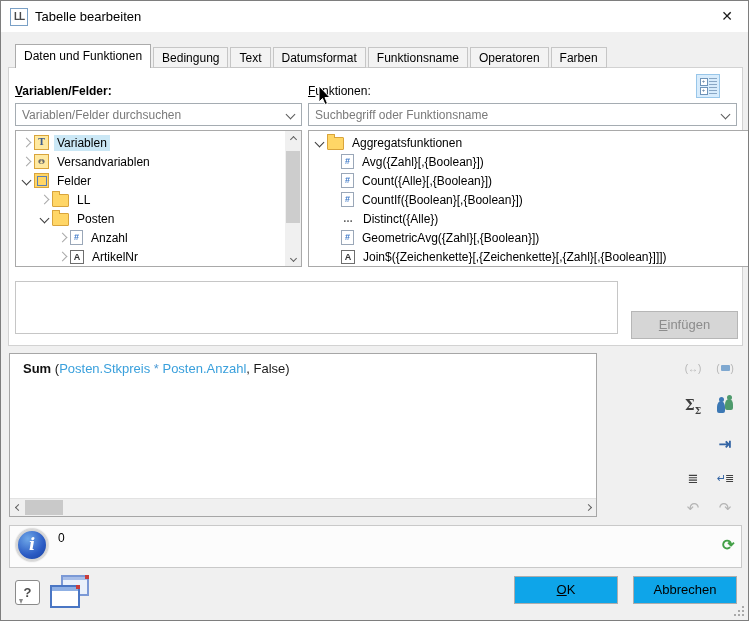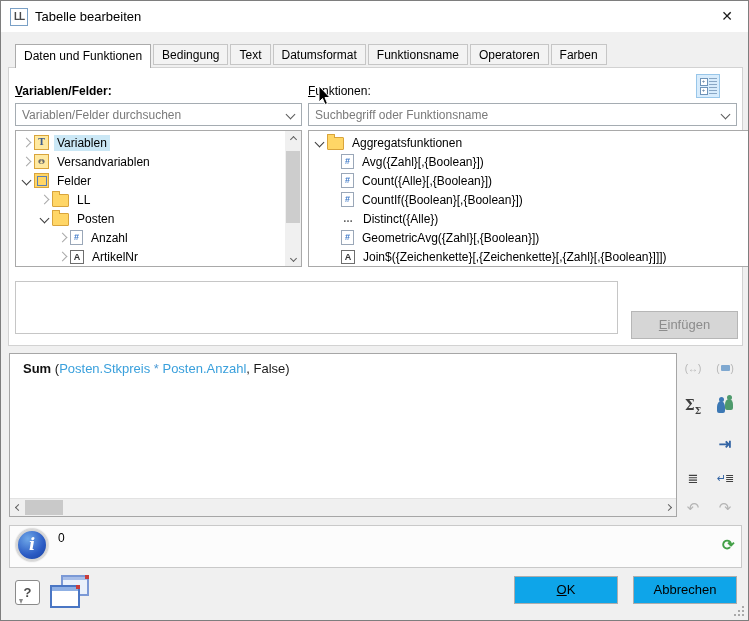--- a/index.html
+++ b/index.html
@@ -10,21 +10,21 @@
   .titlebar{position:absolute;left:0;top:0;right:0;height:31px;background:#FFFFFF;}
   .ll-ico{position:absolute;left:9px;top:7px;width:16px;height:16px;border:1px solid #7AA0C6;
           background:#fff;color:#4A4A4A;font-weight:bold;font-size:10px;line-height:16px;
           text-align:center;letter-spacing:-1px;}
   .wtitle{position:absolute;left:34px;top:8px;font-size:13px;color:#000;}
   .closeX{position:absolute;right:8px;top:4px;width:26px;height:23px;text-align:center;
           line-height:23px;font-size:14px;color:#1A1A1A;cursor:default;}
   
   .page{position:absolute;left:7px;top:66px;width:735px;height:279px;background:#fff;
         border:1px solid #D2D2D2;box-sizing:border-box;}
-  .tabs{position:absolute;left:14px;top:43px;height:24px;display:flex;align-items:flex-start;z-index:5;}
+  .tabs{position:absolute;left:14px;top:43px;height:24px;display:flex;align-items:flex-end;z-index:5;}
   .tab{height:21px;line-height:20px;padding:0 8px;background:#F3F3F3;border:1px solid #C6C6C6;
        margin-right:2px;box-sizing:border-box;white-space:nowrap;}
   .tab.active{height:24px;line-height:22px;background:#fff;border-color:#ABABAB;border-bottom:none;}
   
   .plabel{position:absolute;top:83px;font-size:12px;}
   .u{text-decoration:underline;}
   
   .combo{position:absolute;top:102px;height:23px;background:#fff;border:1px solid #A5ACB2;box-sizing:border-box;}
   .combo input{position:absolute;left:0;top:0;width:calc(100% - 22px);height:100%;border:none;outline:none;
                padding:0 6px;font:12px "Liberation Sans",sans-serif;color:#a16207;background:transparent;}
@@ -68,21 +68,21 @@
   .sa{position:absolute;left:0;width:16px;height:16px;display:flex;align-items:center;justify-content:center;}
   .sa .chev{width:4px;height:4px;border-color:#606060;}
   .sa.top{top:0;} .sa.bot{bottom:0;}
   .thumb{position:absolute;left:1px;width:14px;background:#CDCDCD;}
   
   .desc{position:absolute;left:14px;top:280px;width:603px;height:53px;background:#fff;border:1px solid #C6C6C6;box-sizing:border-box;}
   .btn{position:absolute;background:#0ea5e9;border:1px solid #ADADAD;text-align:center;font-size:13px;box-sizing:border-box;}
   .btn-insert{left:630px;top:310px;width:107px;height:28px;line-height:26px;background:#D6D6D6;
               border-color:#B6B6B6;color:#8C8C8C;}
   
-  .fbox{position:absolute;left:8px;top:352px;width:668px;height:164px;background:#fff;border:1px solid #A6A6A6;box-sizing:border-box;}
+  .fbox{position:absolute;left:8px;top:352px;width:588px;height:164px;background:#fff;border:1px solid #A6A6A6;box-sizing:border-box;}
   .fline{position:absolute;left:13px;top:7px;font-size:13px;white-space:pre;}
   .fn{font-weight:bold;color:#111;}
   .fvar{color:#3AA0DC;}
   .fop{color:#4D9BD6;}
   .fplain{color:#1A1A1A;}
   .hsb{position:absolute;left:0;right:0;bottom:0;height:17px;background:#F0F0F0;border-top:1px solid #E2E2E2;}
   .hsb .sa{width:16px;height:16px;}
   .hsb .sa.l{left:0;} .hsb .sa.r{left:auto;right:0;}
   .hthumb{position:absolute;left:15px;top:1px;width:38px;height:15px;background:#C9C9C9;}
   

